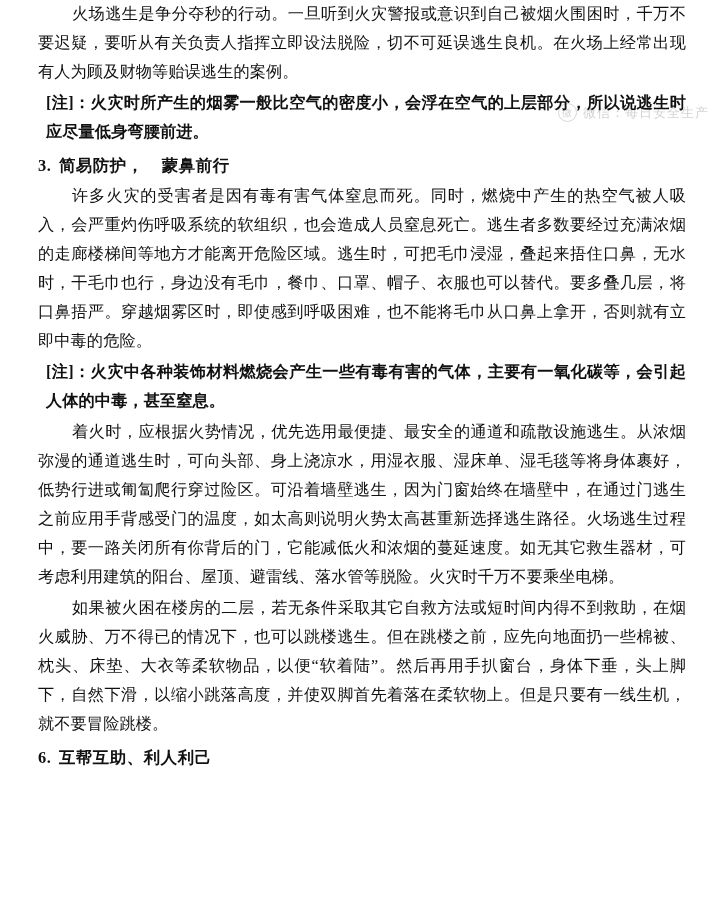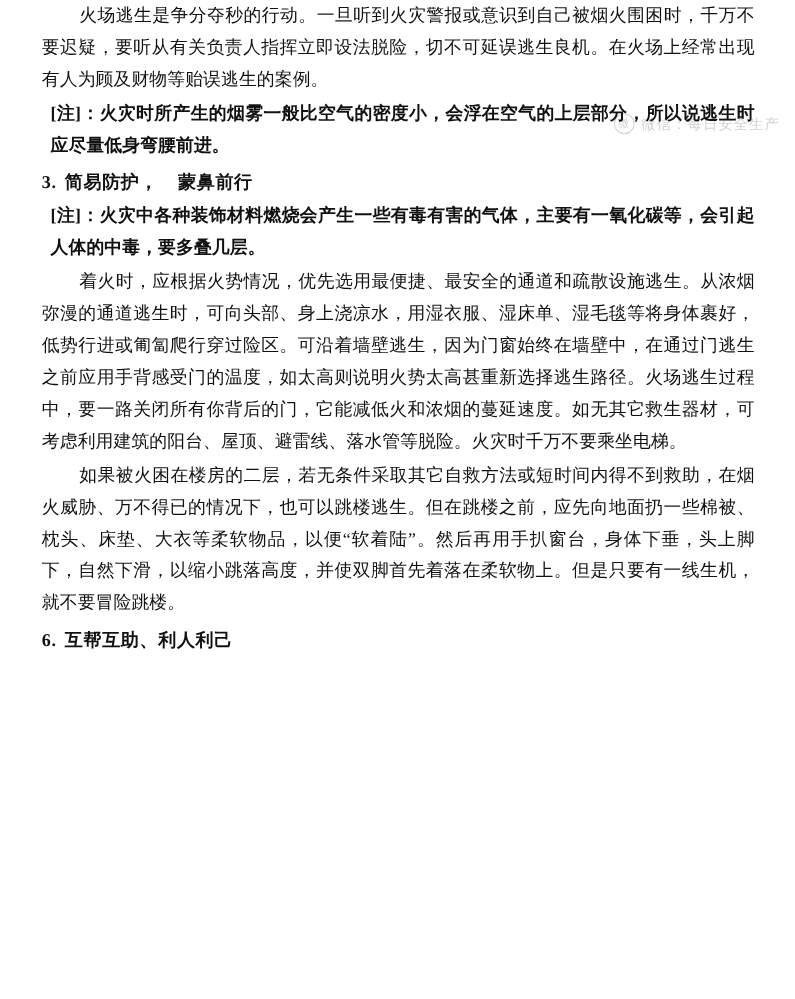--- a/index.html
+++ b/index.html
@@ -105,22 +105,23 @@
 
   <div class="content">
 
     <p class="indent">火场逃生是争分夺秒的行动。一旦听到火灾警报或意识到自己被烟火围困时，千万不要迟疑，要听从有关负责人指挥立即设法脱险，切不可延误逃生良机。在火场上经常出现有人为顾及财物等贻误逃生的案例。</p>
 
 
     <p class="note"><span class="tag">[注]：</span><span>火灾时所产生的烟雾一般比空气的密度小，会浮在空气的上层部分，所以说逃生时应尽量低身弯腰前进。</span></p>
 
     <p class="heading"><span class="num">3.</span><span>简易防护，</span><span class="gap"></span><span>蒙鼻前行</span></p>
 
+    <p class="indent">许多火灾的受害者是因有毒有害气体窒息而死。同时，燃烧中产生的热空气被人吸入，会严重灼伤呼吸系统的软组织，也会造成人员窒息死亡。逃生者多数要经过充满浓烟的走廊楼梯间等地方才能离开危险区域。逃生时，可把毛巾浸湿，叠起来捂住口鼻，无水时，干毛巾也行，身边没有毛巾，餐巾、口罩、帽子、衣服也可以替代。要多叠几层，将口鼻捂严。穿越烟雾区时，即使感到呼吸困难，也不能将毛巾从口鼻上拿开，否则就有立即中毒的危险。</p>
 
-    <p class="note"><span class="tag">[注]：</span><span>火灾中各种装饰材料燃烧会产生一些有毒有害的气体，主要有一氧化碳等，会引起人体的中毒，要多叠几层。</span></p>
+    <p class="note"><span class="tag">[注]：</span><span>火灾中各种装饰材料燃烧会产生一些有毒有害的气体，主要有一氧化碳等，会引起人体的中毒，甚至窒息。</span></p>
 
 
     <p class="indent">着火时，应根据火势情况，优先选用最便捷、最安全的通道和疏散设施逃生。从浓烟弥漫的通道逃生时，可向头部、身上浇凉水，用湿衣服、湿床单、湿毛毯等将身体裹好，低势行进或匍匐爬行穿过险区。可沿着墙壁逃生，因为门窗始终在墙壁中，在通过门逃生之前应用手背感受门的温度，如太高则说明火势太高甚重新选择逃生路径。火场逃生过程中，要一路关闭所有你背后的门，它能减低火和浓烟的蔓延速度。如无其它救生器材，可考虑利用建筑的阳台、屋顶、避雷线、落水管等脱险。火灾时千万不要乘坐电梯。</p>
 
 
     <p class="indent">如果被火困在楼房的二层，若无条件采取其它自救方法或短时间内得不到救助，在烟火威胁、万不得已的情况下，也可以跳楼逃生。但在跳楼之前，应先向地面扔一些棉被、枕头、床垫、大衣等柔软物品，以便“软着陆”。然后再用手扒窗台，身体下垂，头上脚下，自然下滑，以缩小跳落高度，并使双脚首先着落在柔软物上。但是只要有一线生机，就不要冒险跳楼。</p>
 
     <p class="heading"><span class="num">6.</span><span>互帮互助、利人利己</span></p>
 
   </div>

